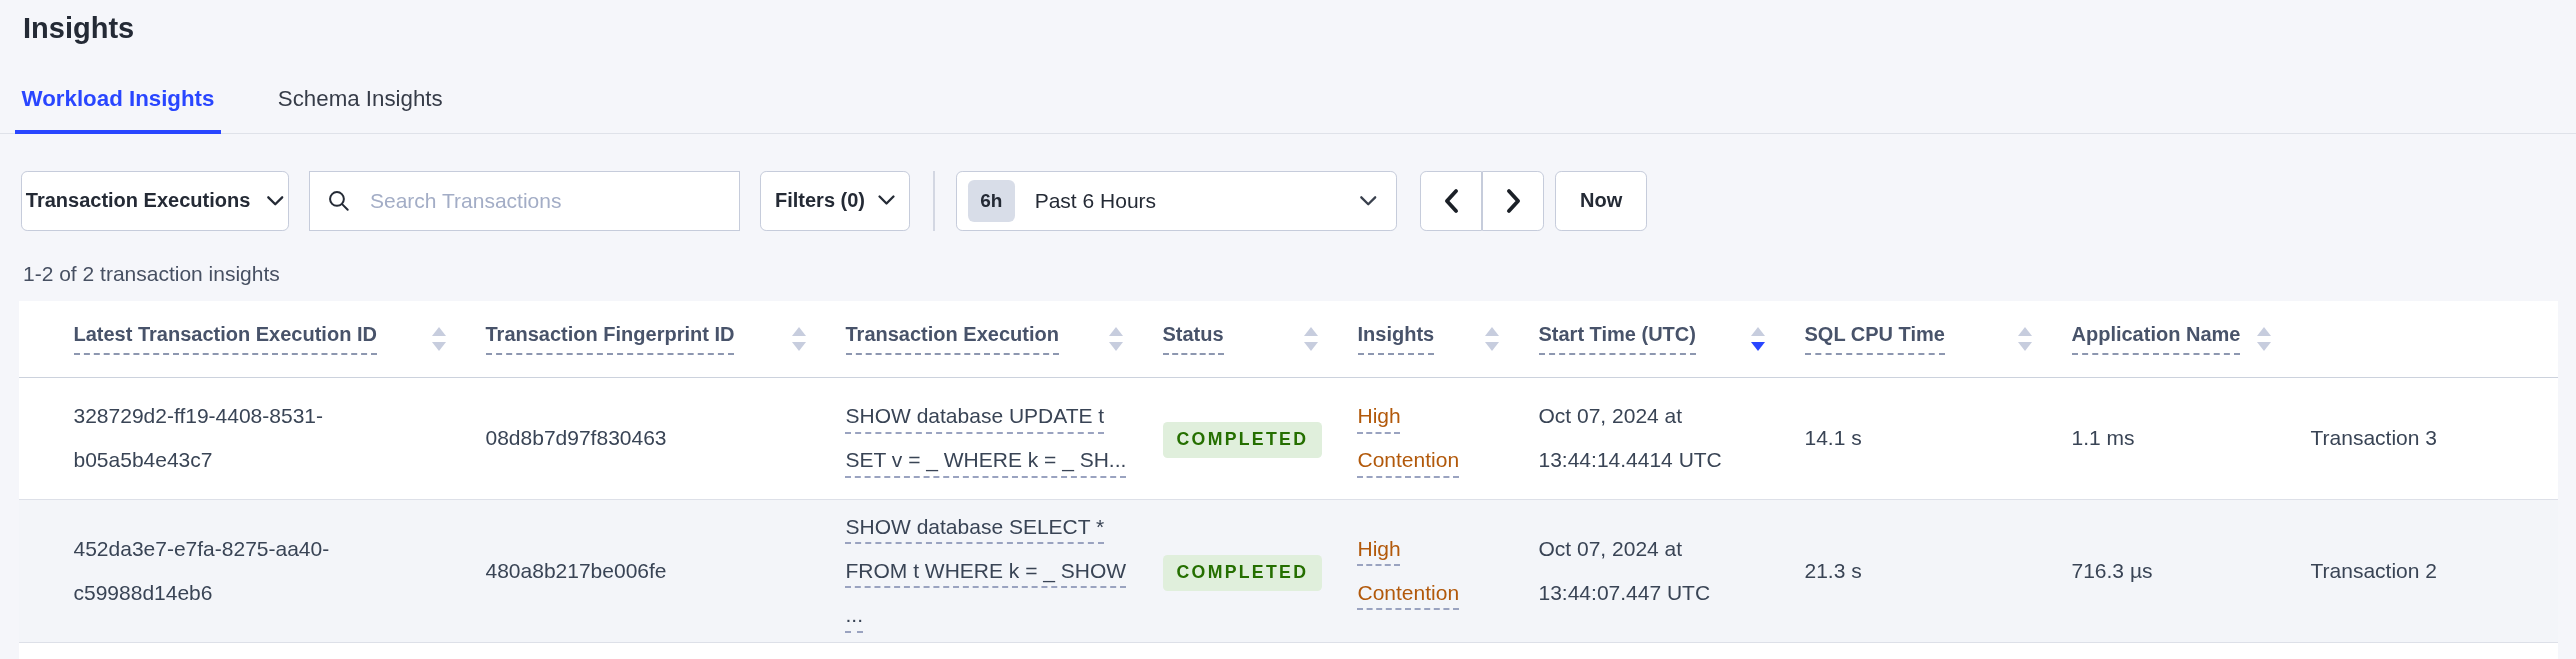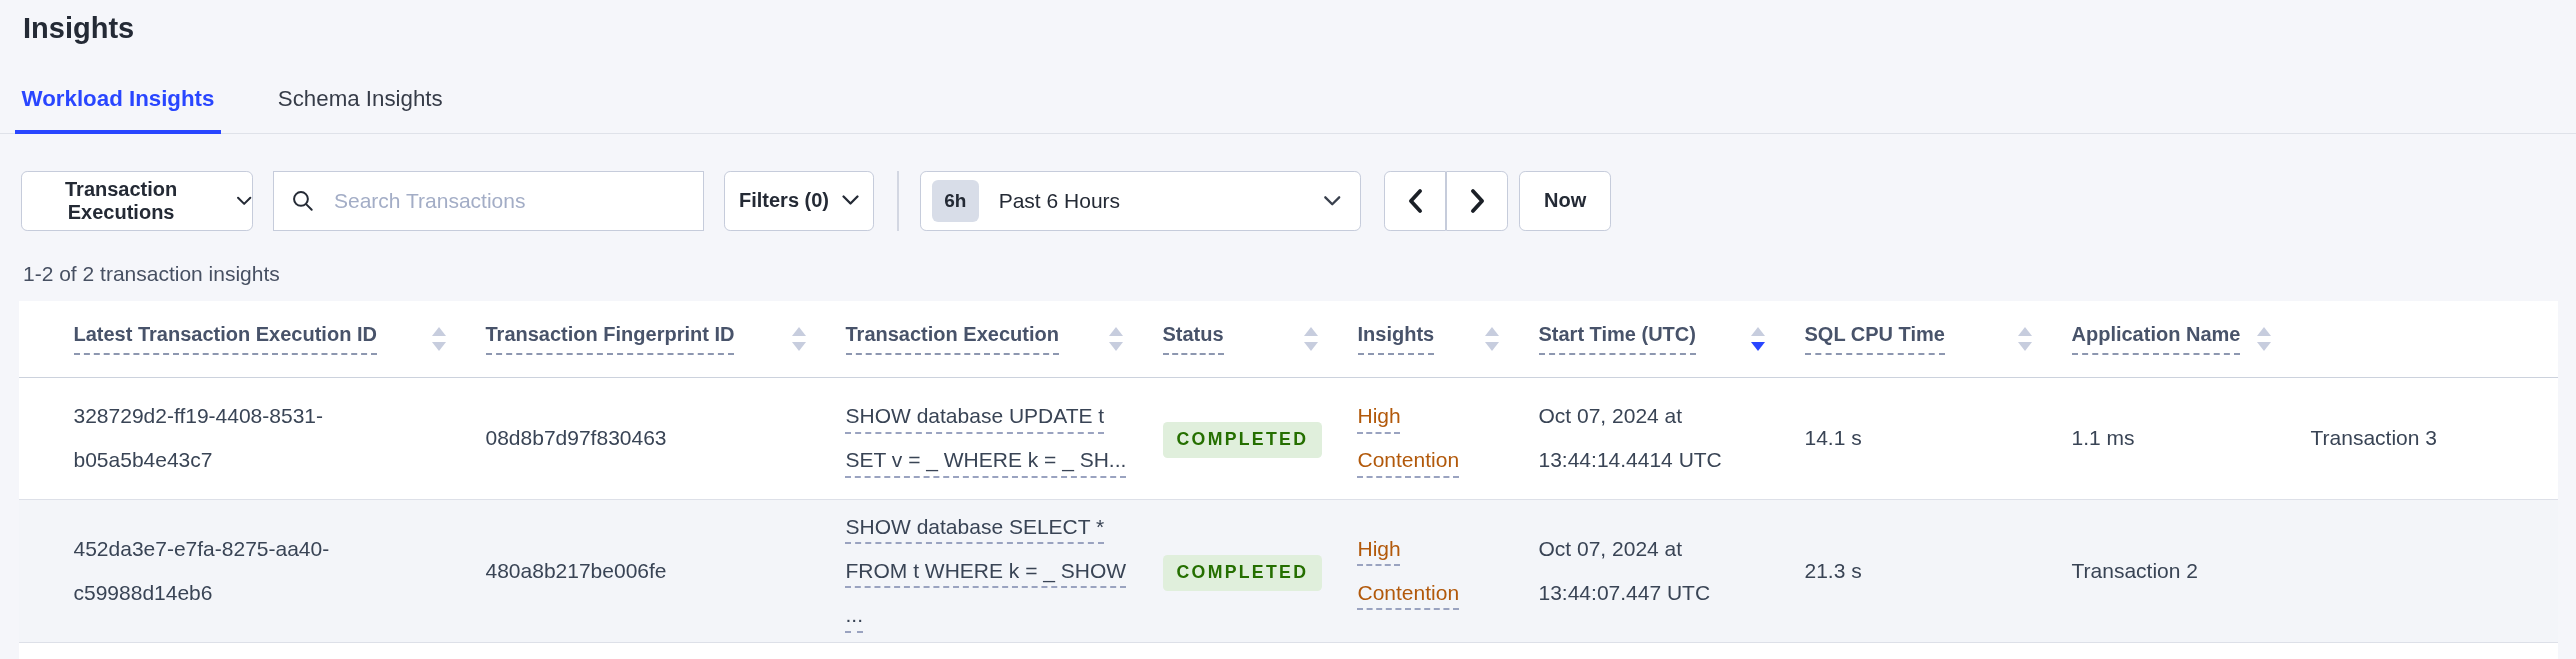--- a/index.html
+++ b/index.html
@@ -55,21 +55,21 @@
     border: 1.5px solid #c6ccdb;
     border-radius: 6.2px;
     display: flex;
     align-items: center;
     font-size: 20px;
     color: #242a35;
     cursor: pointer;
     font-family: inherit;
   }
   .btn .lbl { font-weight: 700; }
-  .dropdown-btn { width: 232px; justify-content: center; gap: 15.4px; }
+  .dropdown-btn { width: 268px; justify-content: center; gap: 15.4px; }
   .search-box {
     width: 431px;
     height: 60px;
     margin-left: 20px;
     background: #fff;
     border: 1.5px solid #c6ccdb;
     border-radius: 0;
     display: flex;
     align-items: center;
     padding: 0 17px;
@@ -325,18 +325,19 @@
       <div class="cell">480a8b217be006fe</div>
       <div class="cell"><span class="stmt-link multiline">SHOW database SELECT *
 FROM t WHERE k = _ SHOW
 ...</span></div>
       <div class="cell"><span class="badge">COMPLETED</span></div>
       <div class="cell"><span class="insight-link multiline">High
 Contention</span></div>
       <div class="cell multiline">Oct 07, 2024 at
 13:44:07.447 UTC</div>
       <div class="cell">21.3 s</div>
+      <div class="cell">716.3 µs</div>
       <div class="cell">Transaction 2</div>
     </div>
 
   </div>
 </div>
 
 
 </body></html>

